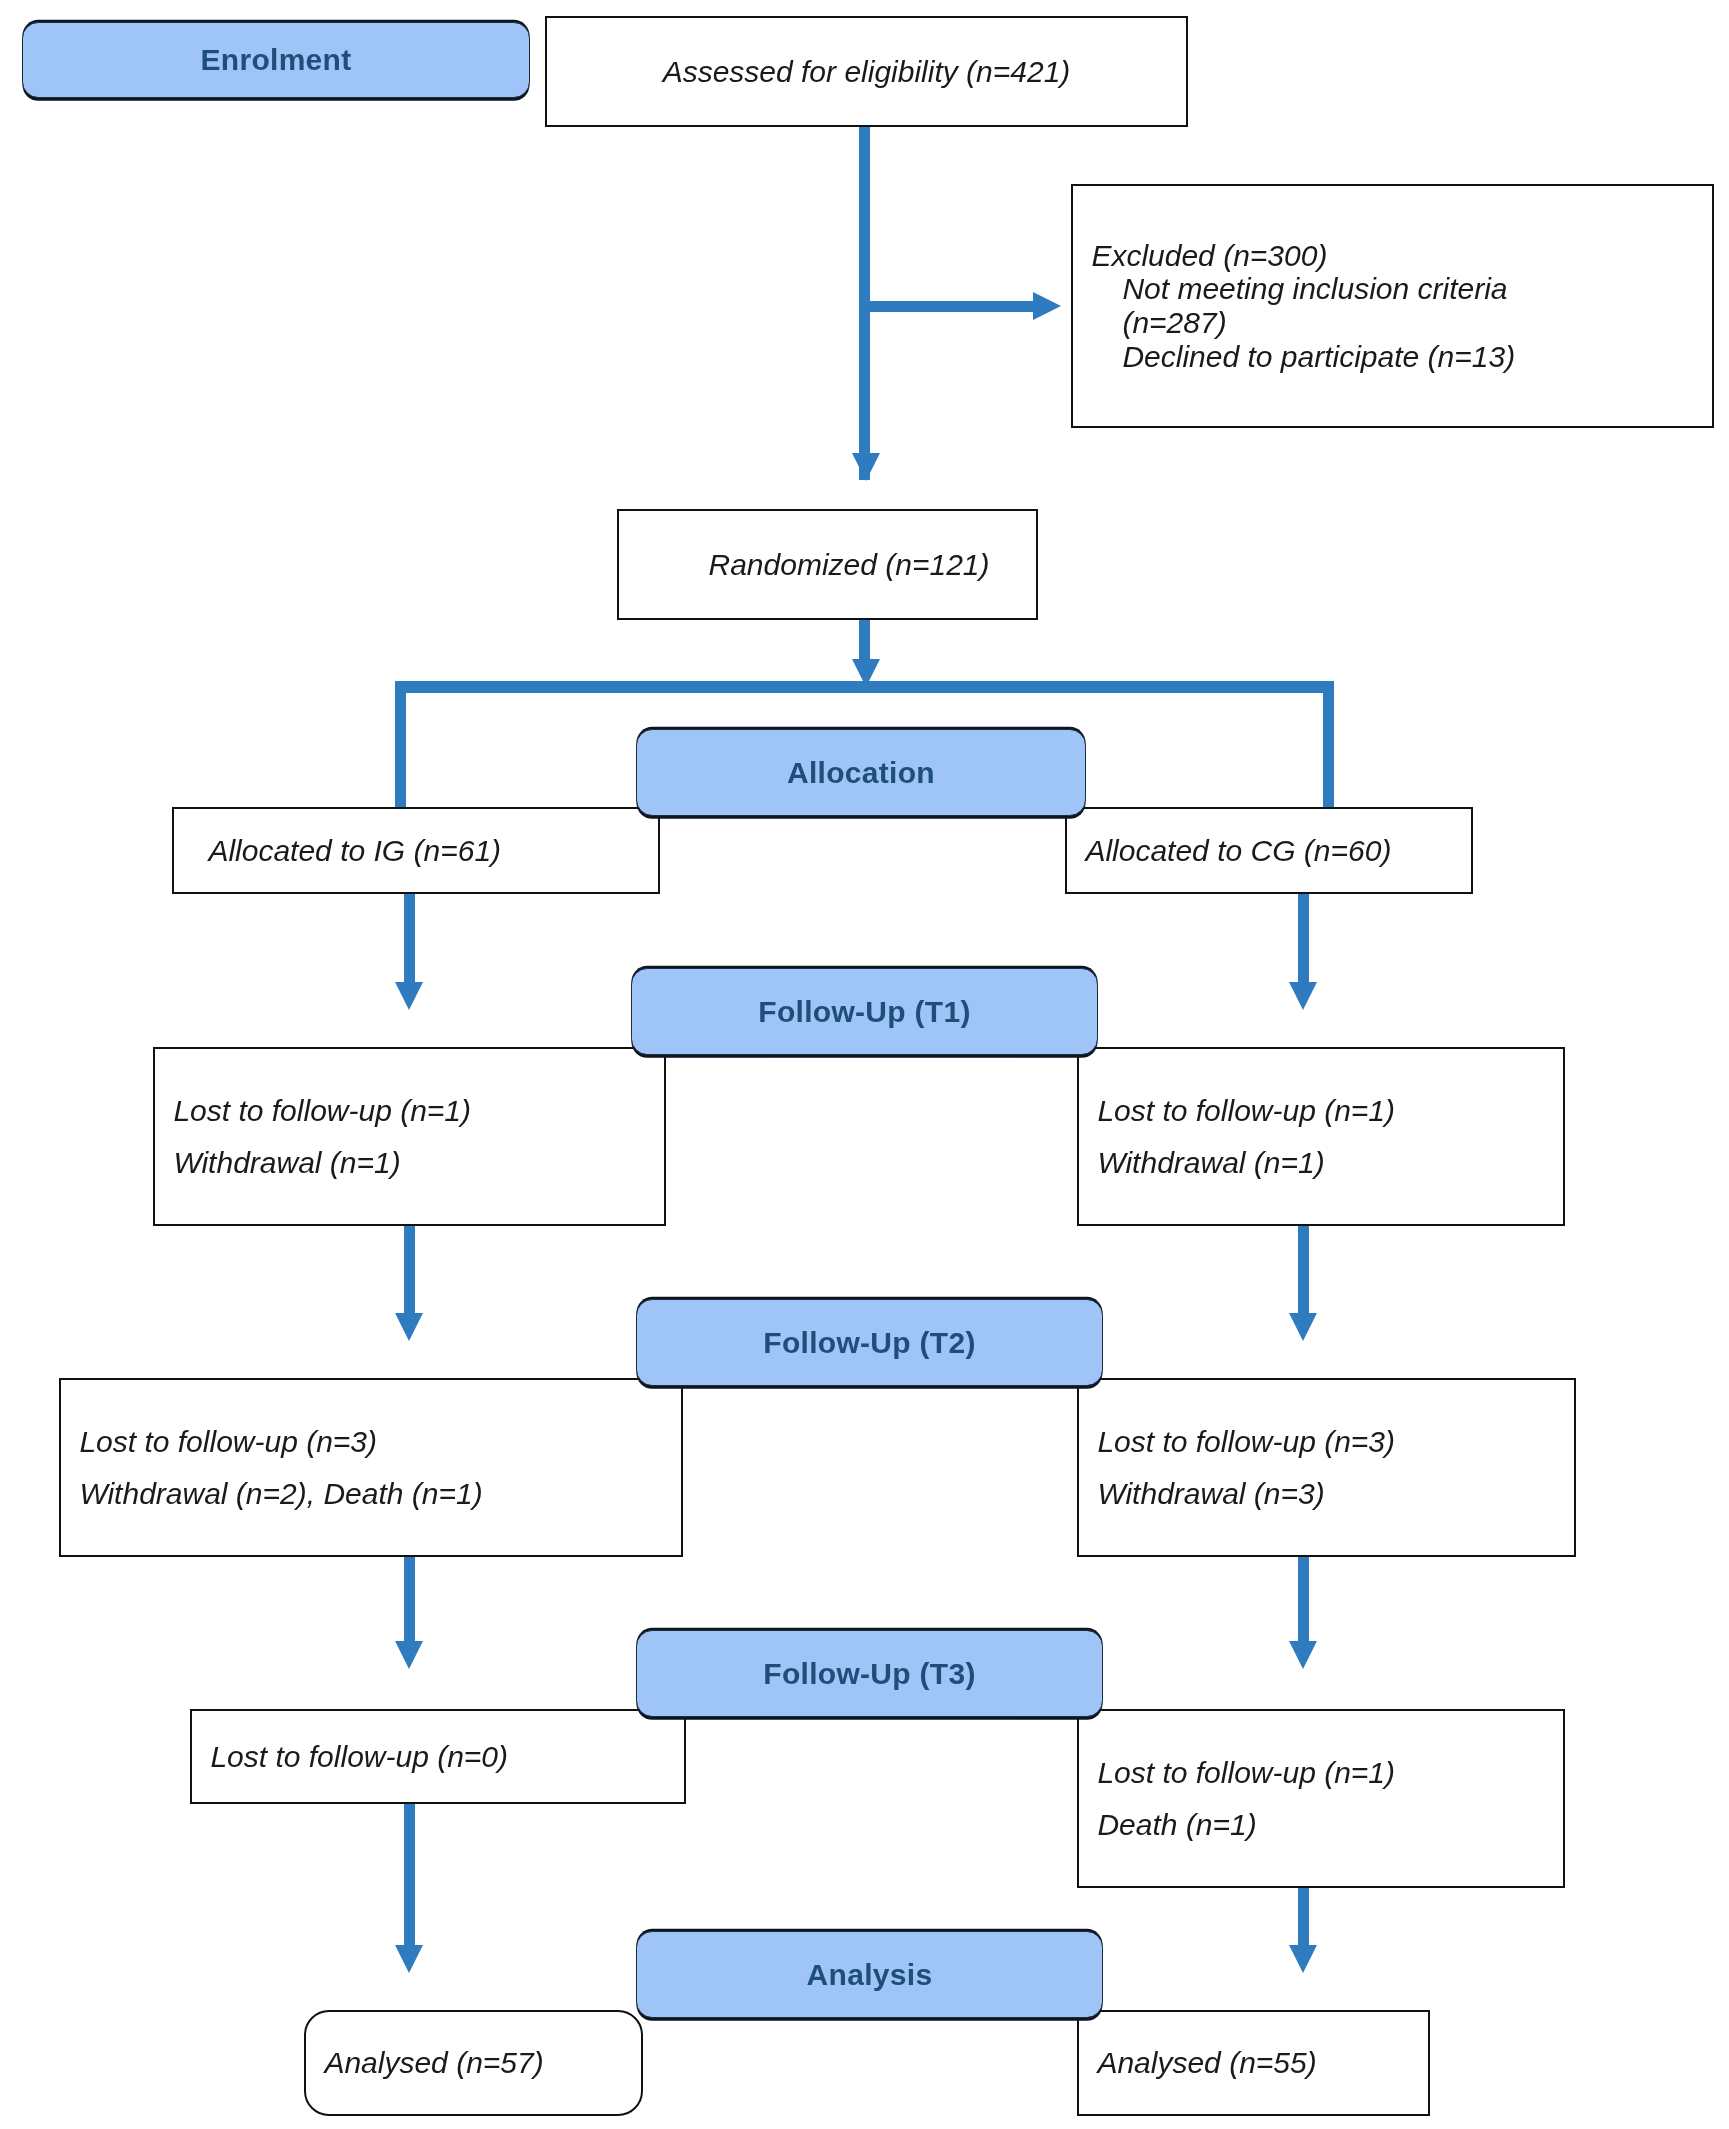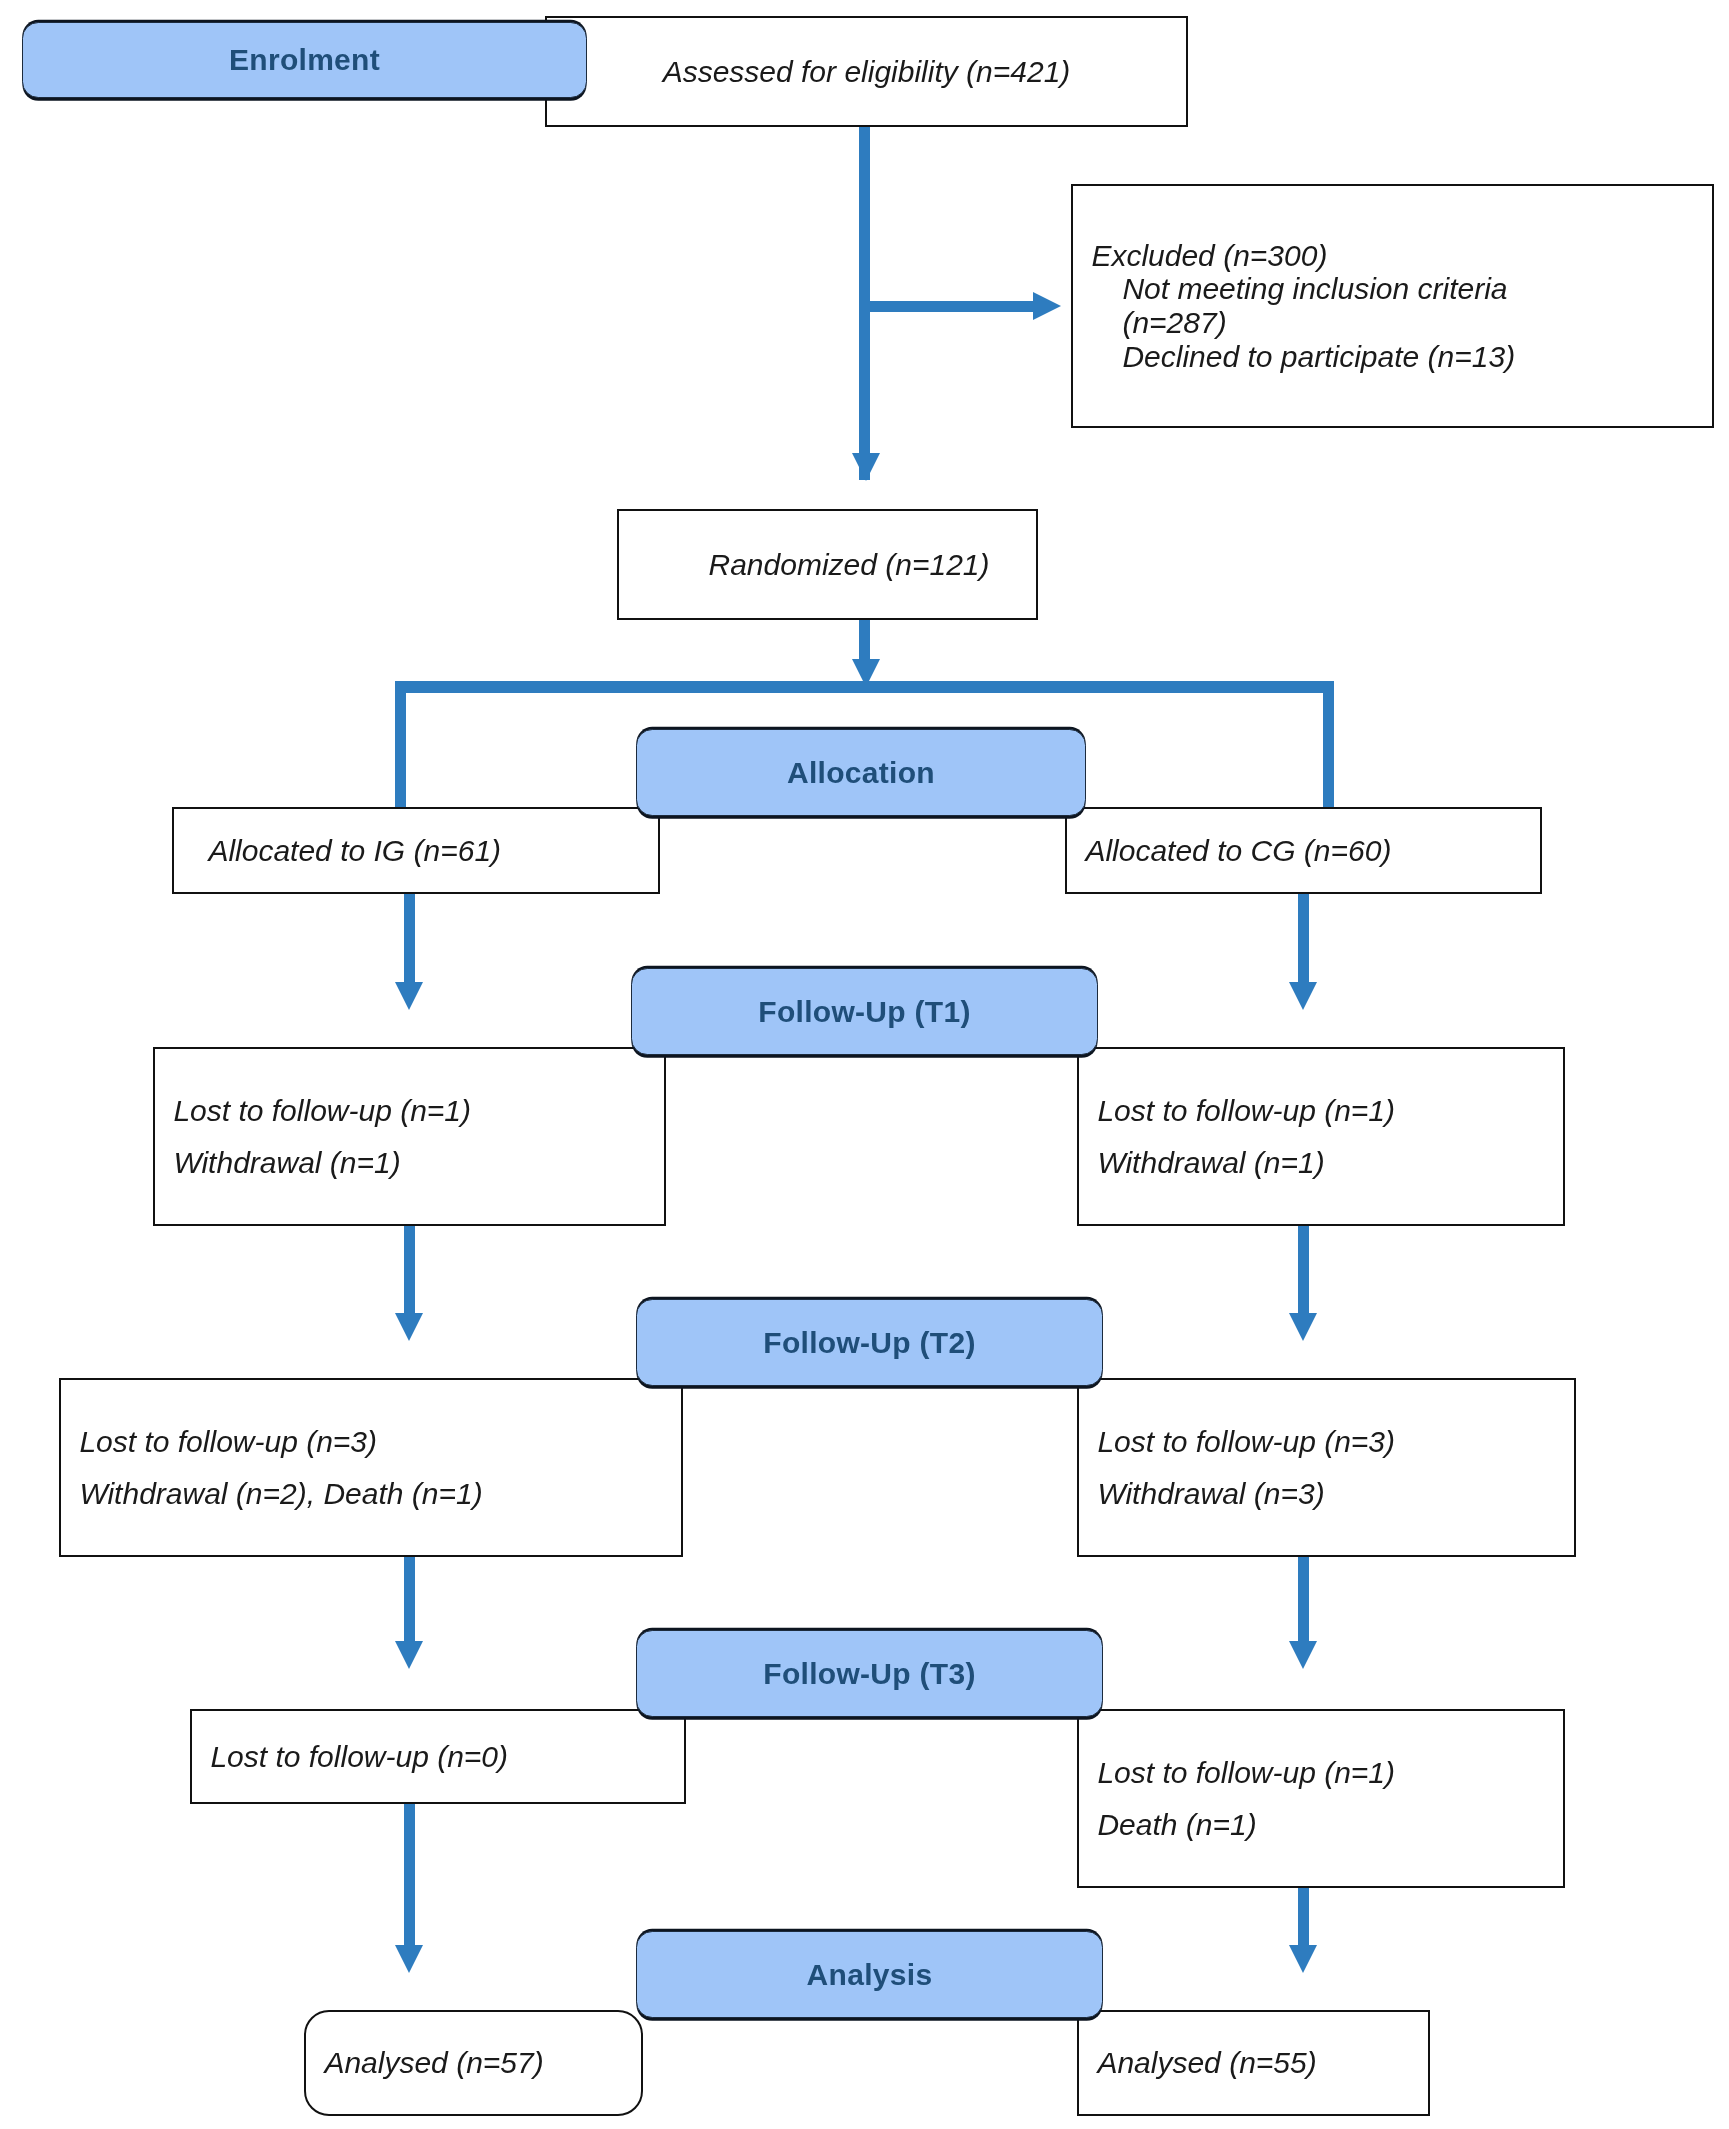--- a/index.html
+++ b/index.html
@@ -83,21 +83,21 @@
     border-bottom: 14px solid transparent;
     border-left: 28px solid #2E7CBF;
     z-index: 2;
   }
 </style>
 </head>
 <body>
 
 <div id="page">
 
-  <div class="badge" style="left:22px; top:22px; width:565px; height:76px;">
+  <div class="badge" style="left:22px; top:22px; width:508px; height:76px;">
     <span>Enrolment</span>
   </div>
 
   <div class="box center" style="left:545px; top:16.3px; width:643px; height:111px;">
     <div class="pad">
       <span class="line">Assessed for eligibility (n=421)</span>
     </div>
   </div>
 
   <div class="vline" style="left:859px; top:127px; width:11px; height:353px;"></div>
@@ -127,21 +127,21 @@
   <div class="vline" style="left:395px; top:681px; width:11px; height:168px;"></div>
   <div class="arrow-down" style="left:386px; top:835px;"></div>
   <div class="vline" style="left:1323px; top:681px; width:11px; height:168px;"></div>
   <div class="arrow-down" style="left:1314px; top:835px;"></div>
 
   <div class="box left" style="left:172px; top:807px; width:488px; height:87px;padding-left:16px;">
     <div class="pad">
       <span class="line">Allocated to IG (n=61)</span>
     </div>
   </div>
-  <div class="box left" style="left:1065px; top:807px; width:477px; height:87px;">
+  <div class="box left" style="left:1065px; top:807px; width:408px; height:87px;">
     <div class="pad">
       <span class="line">Allocated to CG (n=60)</span>
     </div>
   </div>
   <div class="badge" style="left:636px; top:729px; width:450px; height:87px;">
     <span>Allocation</span>
   </div>
 
   <div class="vline" style="left:404px; top:894px; width:11px; height:103px;"></div>
   <div class="arrow-down" style="left:395px; top:982px;"></div>

